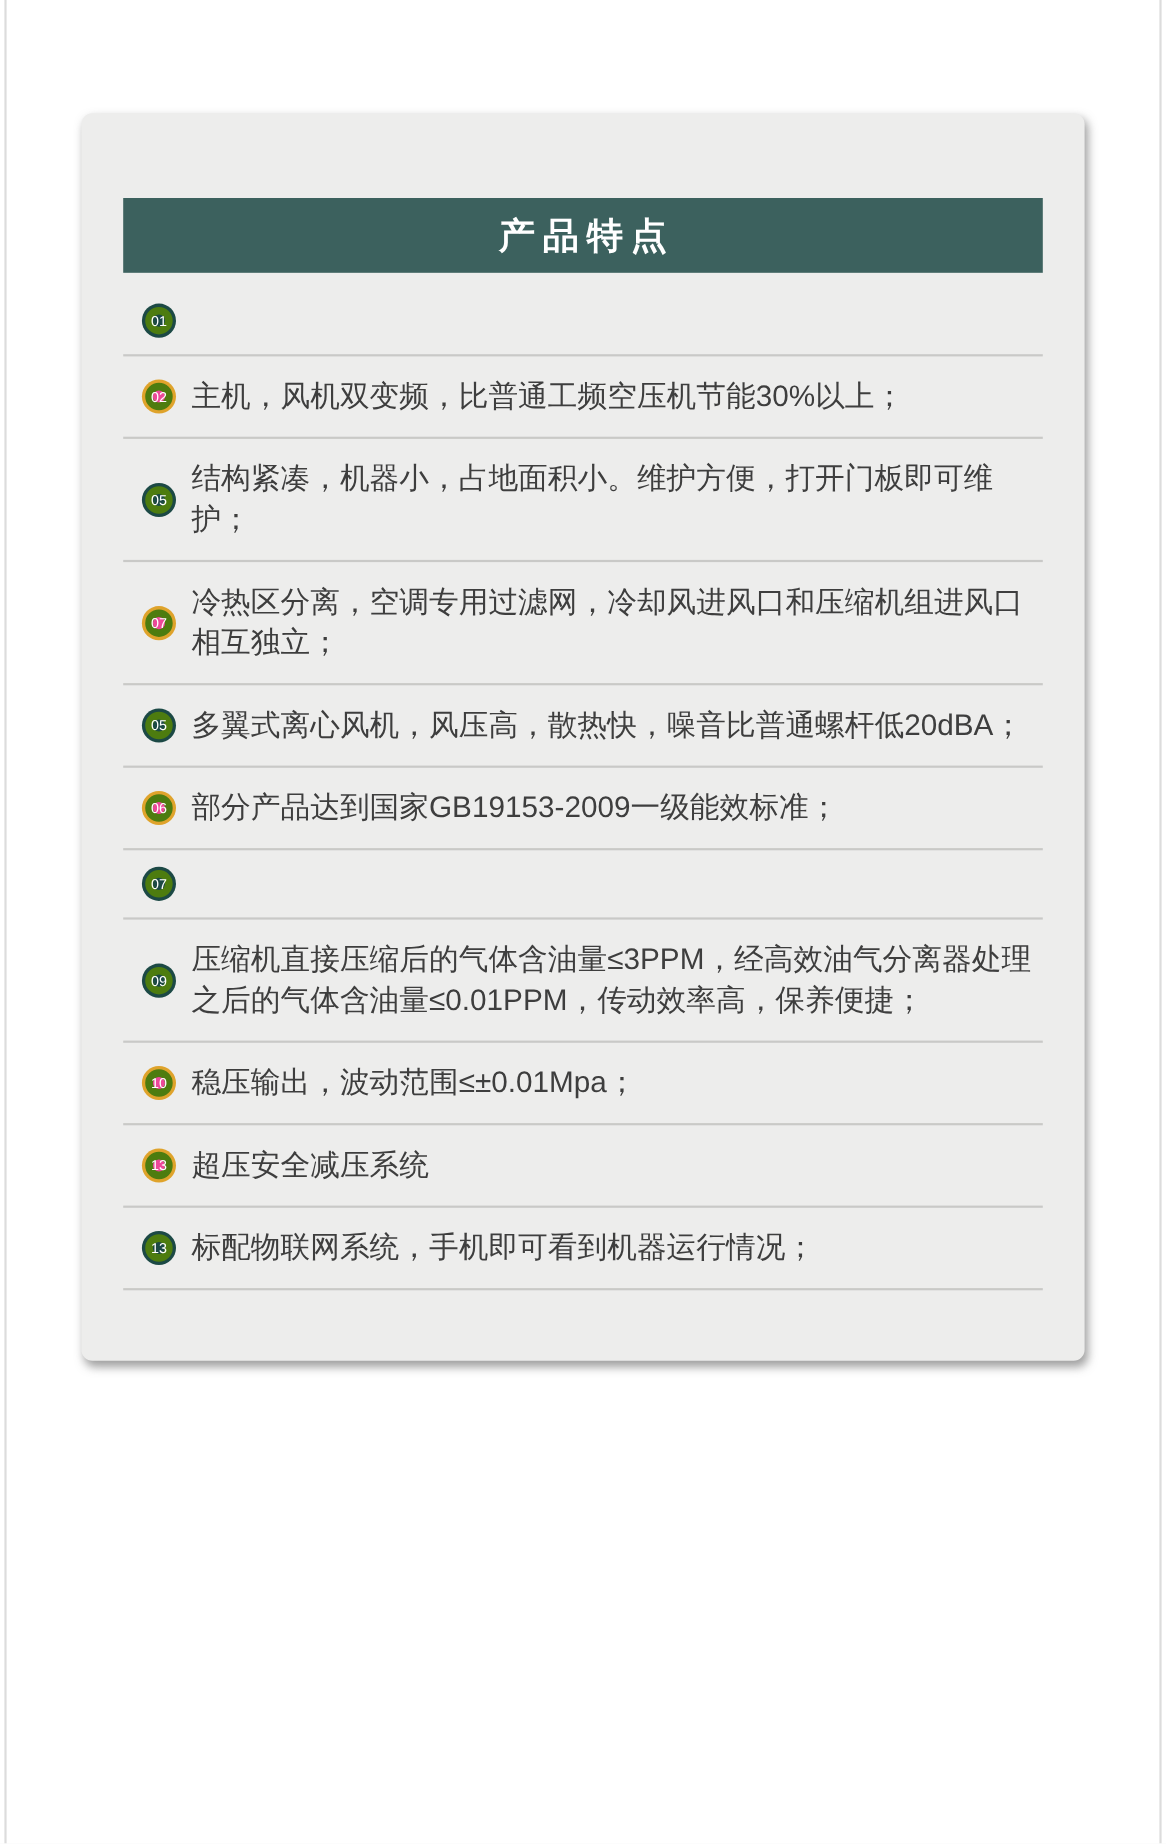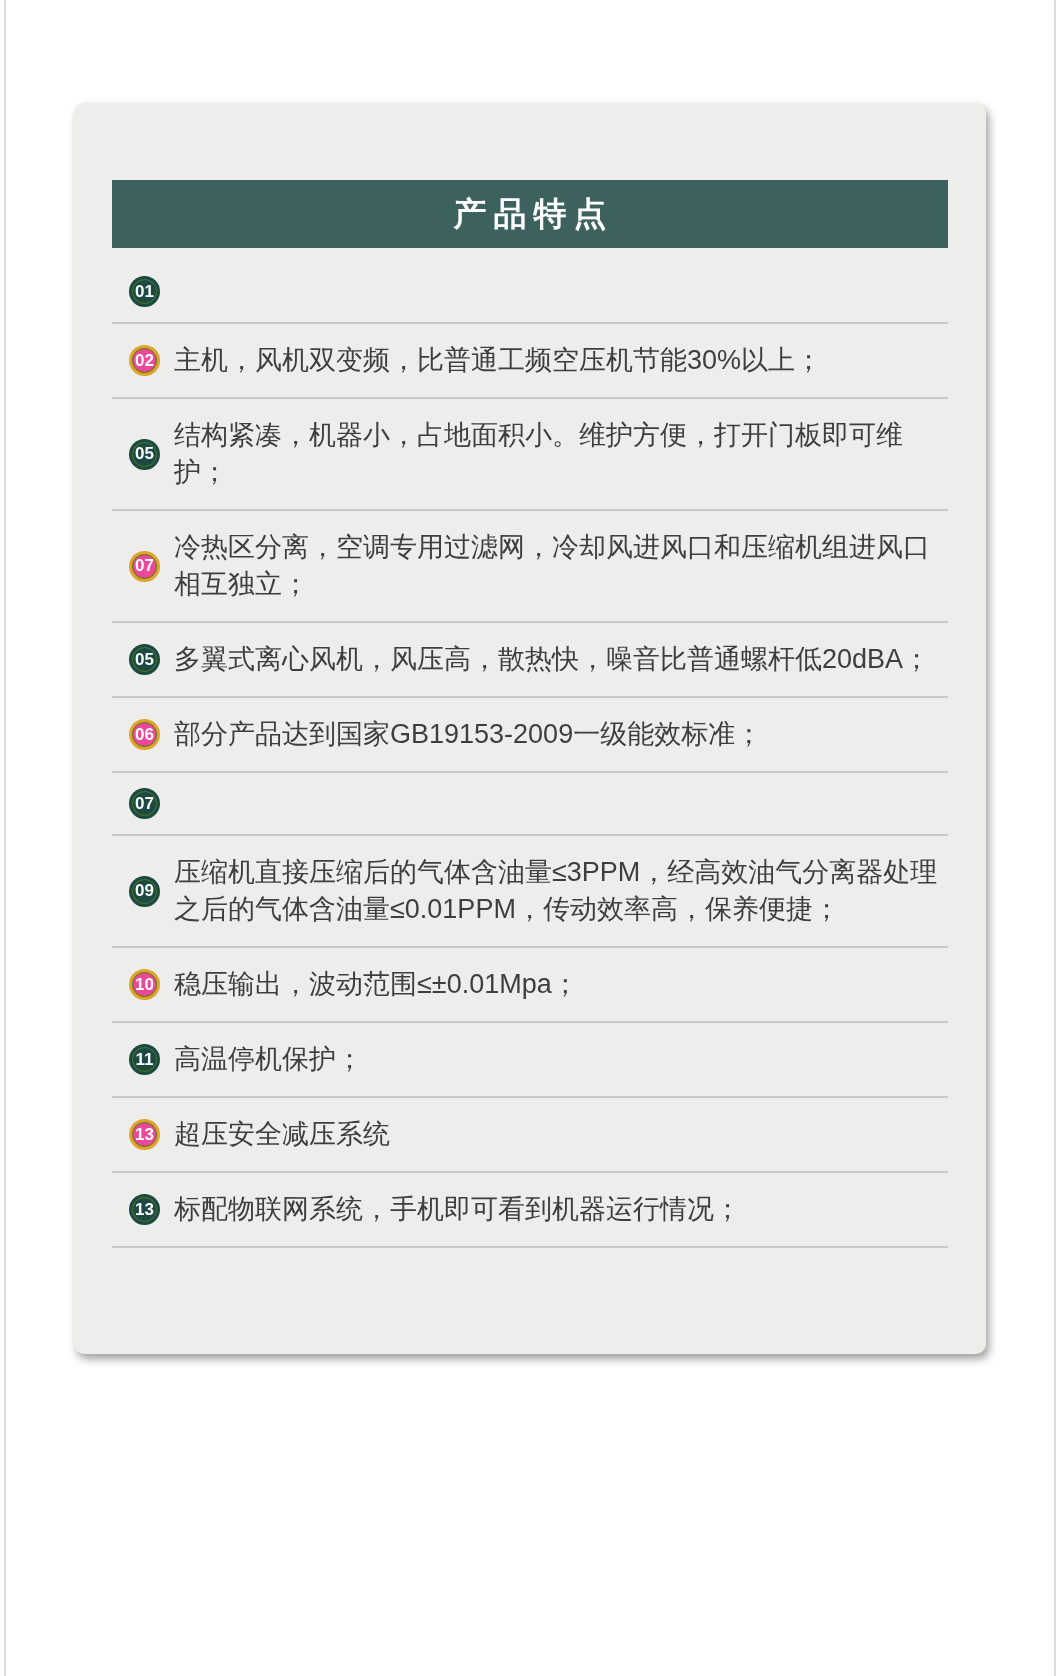--- a/index.html
+++ b/index.html
@@ -15,21 +15,21 @@
     border-right: 2px solid #dcdcdc;
     padding-top: 103px;
     padding-bottom: 90px;
   }
   .card {
     width: 912px;
     margin: 0 auto;
     background: #EDEDEC;
     border-radius: 10px;
     box-shadow: 3px 5px 9px rgba(80, 80, 80, 0.55);
-    padding: 77px 38px 106px 38px;
+    padding: 77px 38px 64px 38px;
   }
   .header-bar {
     height: 68px;
     background: #3C615E;
     display: flex;
     align-items: center;
     justify-content: center;
   }
   .page-title {
     color: #ffffff;
@@ -44,28 +44,28 @@
   .feature-item {
     display: flex;
     align-items: center;
     padding: 18px 0;
     border-bottom: 2px solid #C9C9C7;
   }
   .badge {
     flex: 0 0 auto;
     width: 25px;
     height: 25px;
-    border: 1px solid #4d7c0f;
+    border: 7px solid #4d7c0f;
     border-radius: 50%;
     margin: 0 17px 0 20px;
     display: flex;
     align-items: center;
     justify-content: center;
-    font-size: 17px;
-    font-weight: bold;
+    font-size: 13px;
+    font-weight: normal;
     color: #ffffff;
     letter-spacing: 0;
   }
   .badge-teal {
     background: #1C4945;
     box-shadow: 0 0 0 3px #1C4945;
   }
   .badge-gold {
     background: #ec4899;
     box-shadow: 0 0 0 3px #DFA32B;
@@ -126,24 +126,20 @@
       <div class="feature-item">
         <span class="badge badge-teal">09</span>
         <span class="feature-text">压缩机直接压缩后的气体含油量≤3PPM，经高效油气分离器处理之后的气体含油量≤0.01PPM，传动效率高，保养便捷；</span>
       </div>
 
       <div class="feature-item">
         <span class="badge badge-gold">10</span>
         <span class="feature-text">稳压输出，波动范围≤±0.01Mpa；</span>
       </div>
 
-      <div class="feature-item">
-        <span class="badge badge-teal">11</span>
-        <span class="feature-text">高温停机保护；</span>
-      </div>
 
       <div class="feature-item">
         <span class="badge badge-gold">13</span>
         <span class="feature-text">超压安全减压系统</span>
       </div>
 
       <div class="feature-item">
         <span class="badge badge-teal">13</span>
         <span class="feature-text">标配物联网系统，手机即可看到机器运行情况；</span>
       </div>

